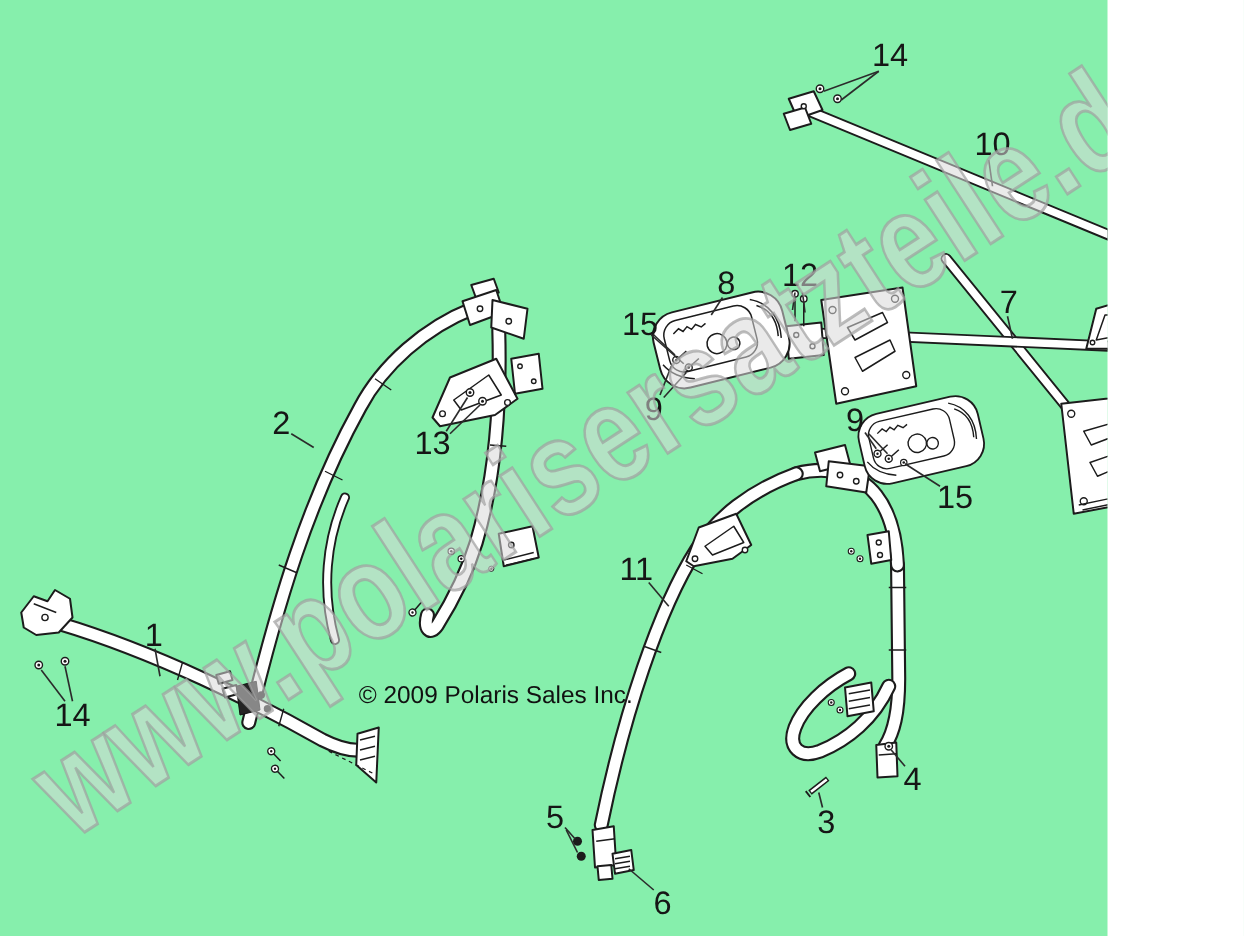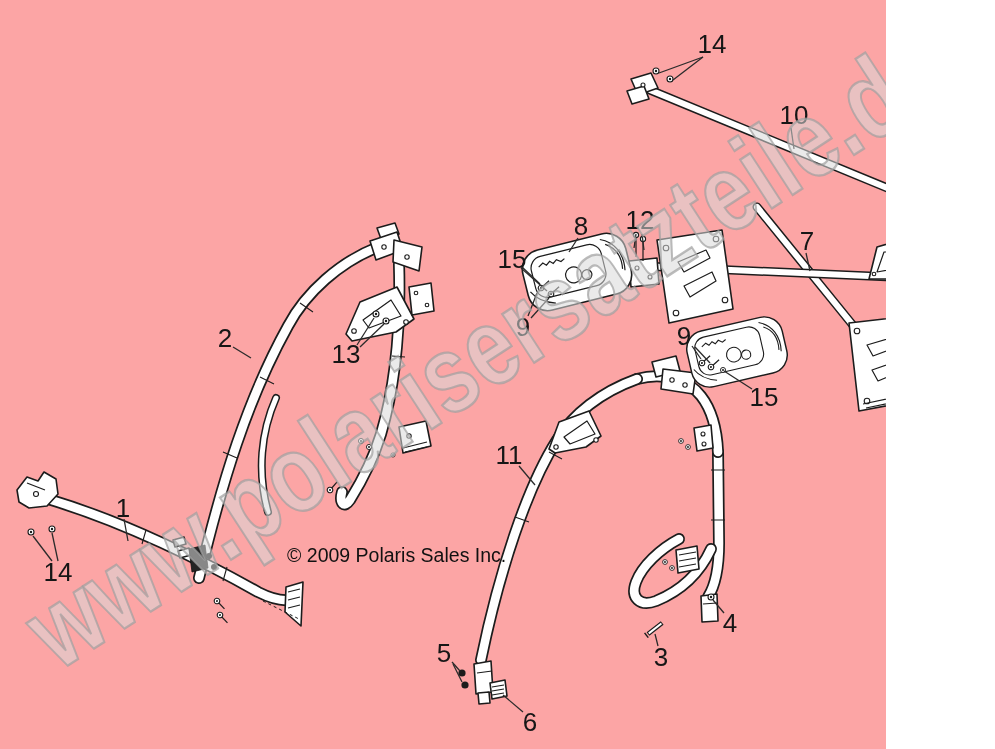--- a/index.html
+++ b/index.html
@@ -1,16 +1,16 @@
 <!DOCTYPE html>
 <html><head>
 <meta charset="utf-8">
 <style>
   html,body{margin:0;padding:0;background:#ffffff;}
-  .stage{position:relative;width:886px;height:749px;background:#fca5a5;overflow:hidden;
+  .stage{position:relative;width:886px;height:749px;background:#86efac;overflow:hidden;
          font-family:"Liberation Sans",sans-serif;}
   svg{display:block;}
   
   .tube-o{fill:none;stroke:#1c1c1c;stroke-width:12;stroke-linecap:round;stroke-linejoin:round;}
   .tube-i{fill:none;stroke:#ffffff;stroke-width:8.6;stroke-linecap:round;stroke-linejoin:round;}
   .bar-o{fill:none;stroke:#1c1c1c;stroke-width:9;stroke-linecap:round;stroke-linejoin:round;}
   .bar-i{fill:none;stroke:#ffffff;stroke-width:6;stroke-linecap:round;stroke-linejoin:round;}
   .sm-o{fill:none;stroke:#1c1c1c;stroke-width:8;stroke-linecap:round;}
   .sm-i{fill:none;stroke:#ffffff;stroke-width:5;stroke-linecap:round;}
   .plate{fill:#ffffff;stroke:#1c1c1c;stroke-width:1.6;stroke-linejoin:round;}

